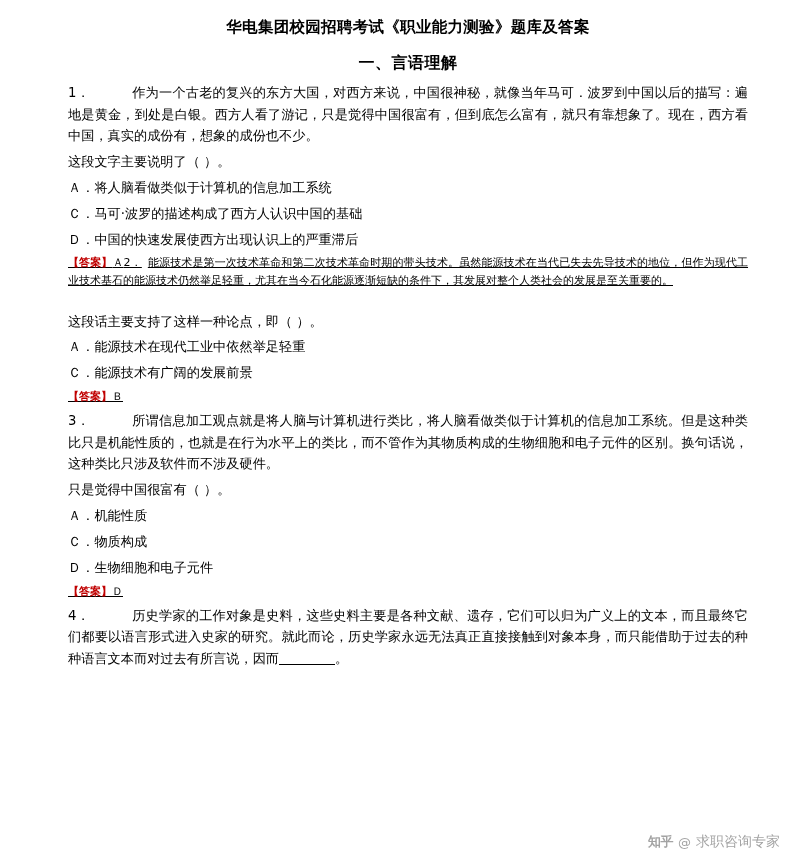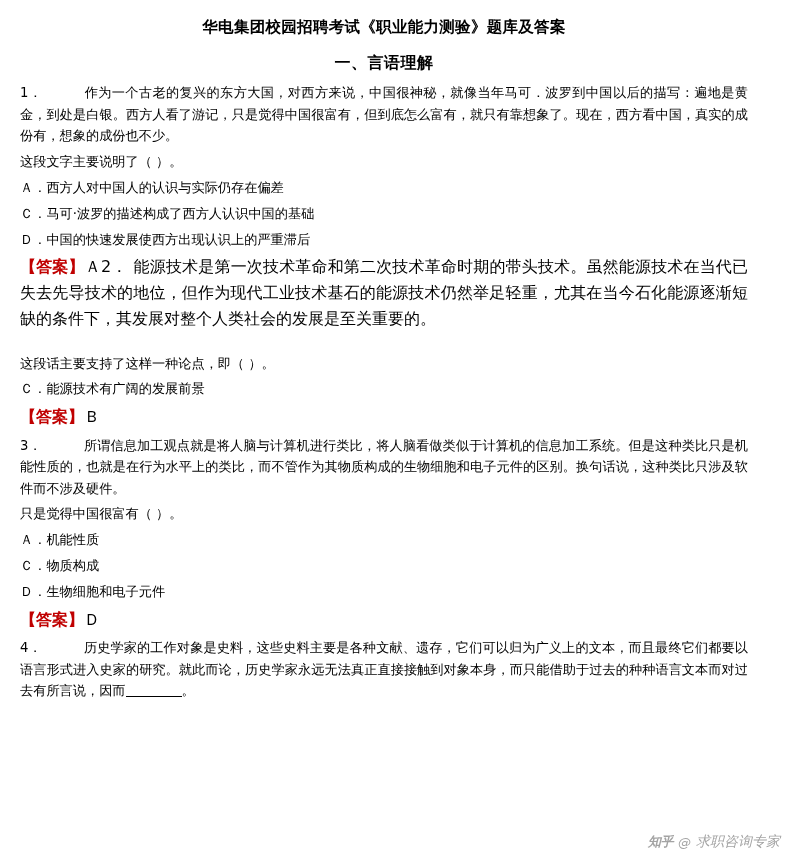--- a/index.html
+++ b/index.html
@@ -12,21 +12,21 @@
     background: #ffffff;
     font-family: "DejaVu Sans", "Liberation Sans", sans-serif;
     color: #000000;
     overflow: hidden;
     position: relative;
   }
   .page {
     width: 794px;
     height: 863px;
     box-sizing: border-box;
-    padding: 12px 46px 0 20px;
+    padding: 12px 46px 0 68px;
     position: relative;
   }
   .doc-title {
     text-align: center;
     font-size: 15.5px;
     font-weight: bold;
     letter-spacing: 0.3px;
     margin: 4px 0 14px 0;
     line-height: 1.5;
   }
@@ -58,24 +58,25 @@
   .opt {
     font-size: 13.2px;
     line-height: 1.62;
     margin: 0 0 4.5px 0;
   }
   .ans-tag {
     color: #c00000;
     font-weight: bold;
   }
   .ans-line {
-    font-size: 16px;
+    font-size: 11px;
     line-height: 1.62;
     margin: 0 0 4.5px 0;
     text-align: justify;
+    text-decoration: underline;
   }
   .spacer {
     height: 16px;
   }
   .underline-blank {
     display: inline-block;
     border-bottom: 1px solid #000;
     width: 56px;
     vertical-align: -2px;
   }
@@ -83,21 +84,20 @@
     position: absolute;
     right: 14px;
     bottom: 12px;
     display: flex;
     align-items: center;
     gap: 5px;
     opacity: 0.62;
     font-size: 13px;
     color: #6b6b6b;
     user-select: none;
-    font-style: italic;
   }
   .wm-logo {
     display: inline-block;
     font-size: 13px;
     color: #6b6b6b;
     font-weight: bold;
     letter-spacing: -0.5px;
   }
   .wm-at {
     font-size: 13px;
@@ -112,29 +112,30 @@
 <body>
 
 <div class="page">
 
   <div class="doc-title">华电集团校园招聘考试《职业能力测验》题库及答案</div>
 
   <div class="section-heading">一、言语理解</div>
 
   <p class="q-body"><span>1．</span><span class="num-gap"></span><span>作为一个古老的复兴的东方大国，对西方来说，中国很神秘，就像当年马可．波罗到中国以后的描写：遍地是黄金，到处是白银。西方人看了游记，只是觉得中国很富有，但到底怎么富有，就只有靠想象了。现在，西方看中国，真实的成份有，想象的成份也不少。</span></p>
   <p>这段文字主要说明了（            ）。</p>
-  <p class="opt">Ａ．西方人对中国人的认识与实际仍存在偏差</p>
+  <p class="opt">Ａ．将人脑看做类似于计算机的信息加工系统</p>
   <p class="opt">Ｃ．马可·波罗的描述构成了西方人认识中国的基础</p>
   <p class="opt">Ｄ．中国的快速发展使西方出现认识上的严重滞后</p>
 
   <p class="ans-line"><span class="ans-tag">【答案】</span><span>Ａ</span><span>2．</span><span class="num-gap-sm"></span><span>能源技术是第一次技术革命和第二次技术革命时期的带头技术。虽然能源技术在当代已失去先导技术的地位，但作为现代工业技术基石的能源技术仍然举足轻重，尤其在当今石化能源逐渐短缺的条件下，其发展对整个人类社会的发展是至关重要的。</span></p>
 
   <div class="spacer"></div>
 
   <p>这段话主要支持了这样一种论点，即（          ）。</p>
+  <p class="opt">Ａ．能源技术在现代工业中依然举足轻重</p>
   <p class="opt">Ｃ．能源技术有广阔的发展前景</p>
 
   <p class="ans-line"><span class="ans-tag">【答案】</span><span>Ｂ</span></p>
 
   <p class="q-body"><span>3．</span><span class="num-gap"></span><span>所谓信息加工观点就是将人脑与计算机进行类比，将人脑看做类似于计算机的信息加工系统。但是这种类比只是机能性质的，也就是在行为水平上的类比，而不管作为其物质构成的生物细胞和电子元件的区别。换句话说，这种类比只涉及软件而不涉及硬件。</span></p>
   <p>只是觉得中国很富有（          ）。</p>
   <p class="opt">Ａ．机能性质</p>
   <p class="opt">Ｃ．物质构成</p>
   <p class="opt">Ｄ．生物细胞和电子元件</p>
 

